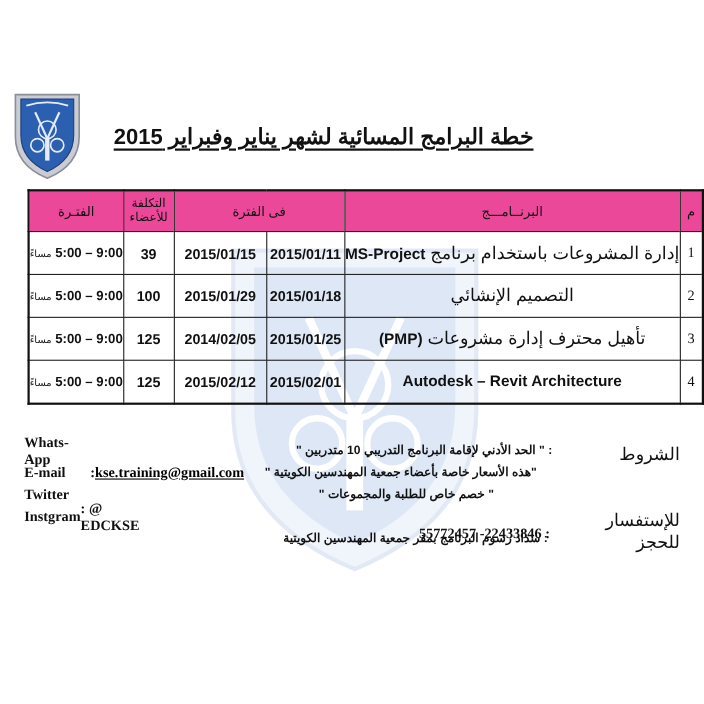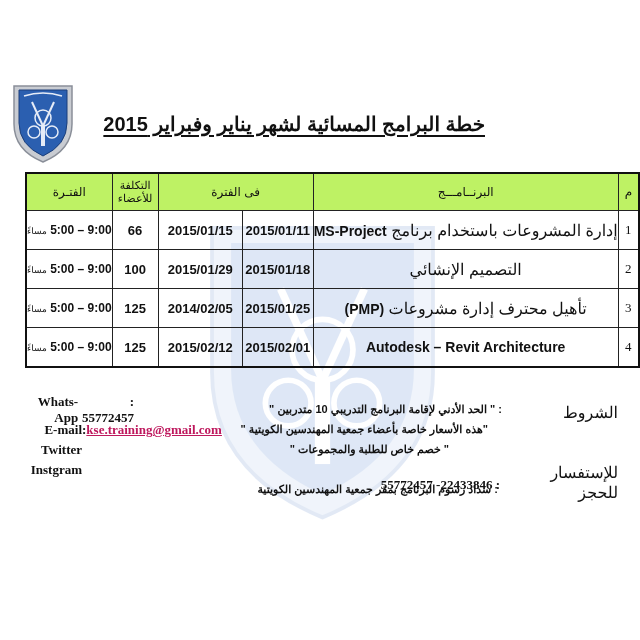--- a/index.html
+++ b/index.html
@@ -16,35 +16,35 @@
   }
   table.sched {
     position:absolute; left:25px; top:172px; border-collapse:collapse;
     direction:rtl; table-layout:fixed;
   }
   table.sched td, table.sched th {
     border:1.5px solid #222; text-align:center; vertical-align:middle; padding:0;
     font-size:13px; font-weight:bold; overflow:hidden; white-space:nowrap;
   }
   table.sched { border:2.5px solid #111; }
-  table.sched th { background:#bef264; height:36px; font-weight:normal; font-size:12px; }
+  table.sched th { background:#ec4899; height:36px; font-weight:normal; font-size:12px; }
   table.sched td { height:38px; background:transparent; }
   .c-num { width:25px; font-family:"Liberation Serif", serif; font-weight:normal !important; }
   .c-prog { width:258px; }
   .c-d1 { width:72px; }
   .c-d2 { width:92px; }
   .c-cost { width:50px; }
   .c-time { width:78px; font-size:12px !important; }
   .prog-ar { font-size:16px; font-weight:normal; }
   .prog-en { font-size:14px; }
   .hdr-cost { font-size:11px !important; line-height:13px; white-space:normal !important; }
   .info { position:absolute; font-family:"Liberation Serif", serif; font-weight:bold; font-size:13px; }
-  .info-row { position:absolute; left:22px; height:20px; display:flex; align-items:center;text-align:right; }
+  .info-row { position:absolute; left:22px; height:20px; display:flex; align-items:center; }
   .info-label { width:60px; display:inline-block; }
-  .info-link { color:#be185d; text-decoration:underline; }
+  .info-link { color:#000000; text-decoration:underline; }
   .cond { position:absolute; direction:rtl; font-size:11px; font-weight:bold; white-space:nowrap; }
   .cond-label { position:absolute; font-size:16px; font-weight:normal; direction:rtl; white-space:nowrap; }
 </style>
 </head>
 <body>
 
 <svg class="logo" viewBox="0 0 66 84">
   <path d="M4 6 L62 6 L62 44 Q62 70 33 82 Q4 70 4 44 Z" fill="#c9ccd2" stroke="#8a8f99" stroke-width="1.5"></path>
   <path d="M9 10 L57 10 L57 43 Q57 65 33 76 Q9 65 9 43 Z" fill="#2b5fb0" stroke="#1c3f7a" stroke-width="1"></path>
   <path d="M14 16 Q33 10 52 16" fill="none" stroke="#e6ecf7" stroke-width="1.5"></path>
@@ -81,21 +81,21 @@
       </th>
       <th class="c-time">الفتـرة</th>
     </tr>
   </thead>
   <tbody>
     <tr>
       <td class="c-num">1</td>
       <td class="c-prog"><span class="prog-ar">إدارة المشروعات باستخدام برنامج </span><span class="prog-en">MS-Project</span></td>
       <td class="c-d1">2015/01/11</td>
       <td class="c-d2">2015/01/15</td>
-      <td class="c-cost">66</td>
+      <td class="c-cost">39</td>
       <td class="c-time"><span dir="ltr">5:00 – 9:00</span> <span style="font-size:9px;font-weight:normal">مساءً</span></td>
     </tr>
     <tr>
       <td class="c-num">2</td>
       <td class="c-prog"><span class="prog-ar">التصميم الإنشائي</span><span class="prog-en"></span></td>
       <td class="c-d1">2015/01/18</td>
       <td class="c-d2">2015/01/29</td>
       <td class="c-cost">100</td>
       <td class="c-time"><span dir="ltr">5:00 – 9:00</span> <span style="font-size:9px;font-weight:normal">مساءً</span></td>
     </tr>
@@ -114,32 +114,32 @@
       <td class="c-d2">2015/02/12</td>
       <td class="c-cost">125</td>
       <td class="c-time"><span dir="ltr">5:00 – 9:00</span> <span style="font-size:9px;font-weight:normal">مساءً</span></td>
     </tr>
   </tbody>
 </table>
 
 <div class="info">
   <div class="info-row" style="top:400px">
     <span class="info-label">Whats-App</span>
-    <span>: 55772457</span>
   </div>
   <div class="info-row" style="top:420px">
     <span class="info-label">E-mail</span>
     <span>: </span>
     <span class="info-link">kse.training@gmail.com</span>
   </div>
   <div class="info-row" style="top:440px">
     <span class="info-label">Twitter</span>
   </div>
   <div class="info-row" style="top:460px">
     <span class="info-label">Instgram</span>
+    <span>: @ EDCKSE</span>
   </div>
 </div>
 
 <div class="cond-label" style="right:22px; top:403px;">الشروط</div>
 <div class="cond" style="right:138px; top:403px;">: " الحد الأدني لإقامة البرنامج التدريبي 10 متدربين "</div>
 <div class="cond" style="right:152px; top:423px;">"هذه الأسعار خاصة بأعضاء جمعية المهندسين الكويتية "</div>
 <div class="cond" style="right:191px; top:443px;">" خصم خاص للطلبة والمجموعات "</div>
 
 <div class="cond-label" style="right:22px; top:463px;">للإستفسار</div>
 <div class="cond" style="right:140px; top:461px; font-family:'Liberation Serif', serif; font-size:13px; direction:ltr;margin-top:16px;">55772457 -22433846 :</div>

